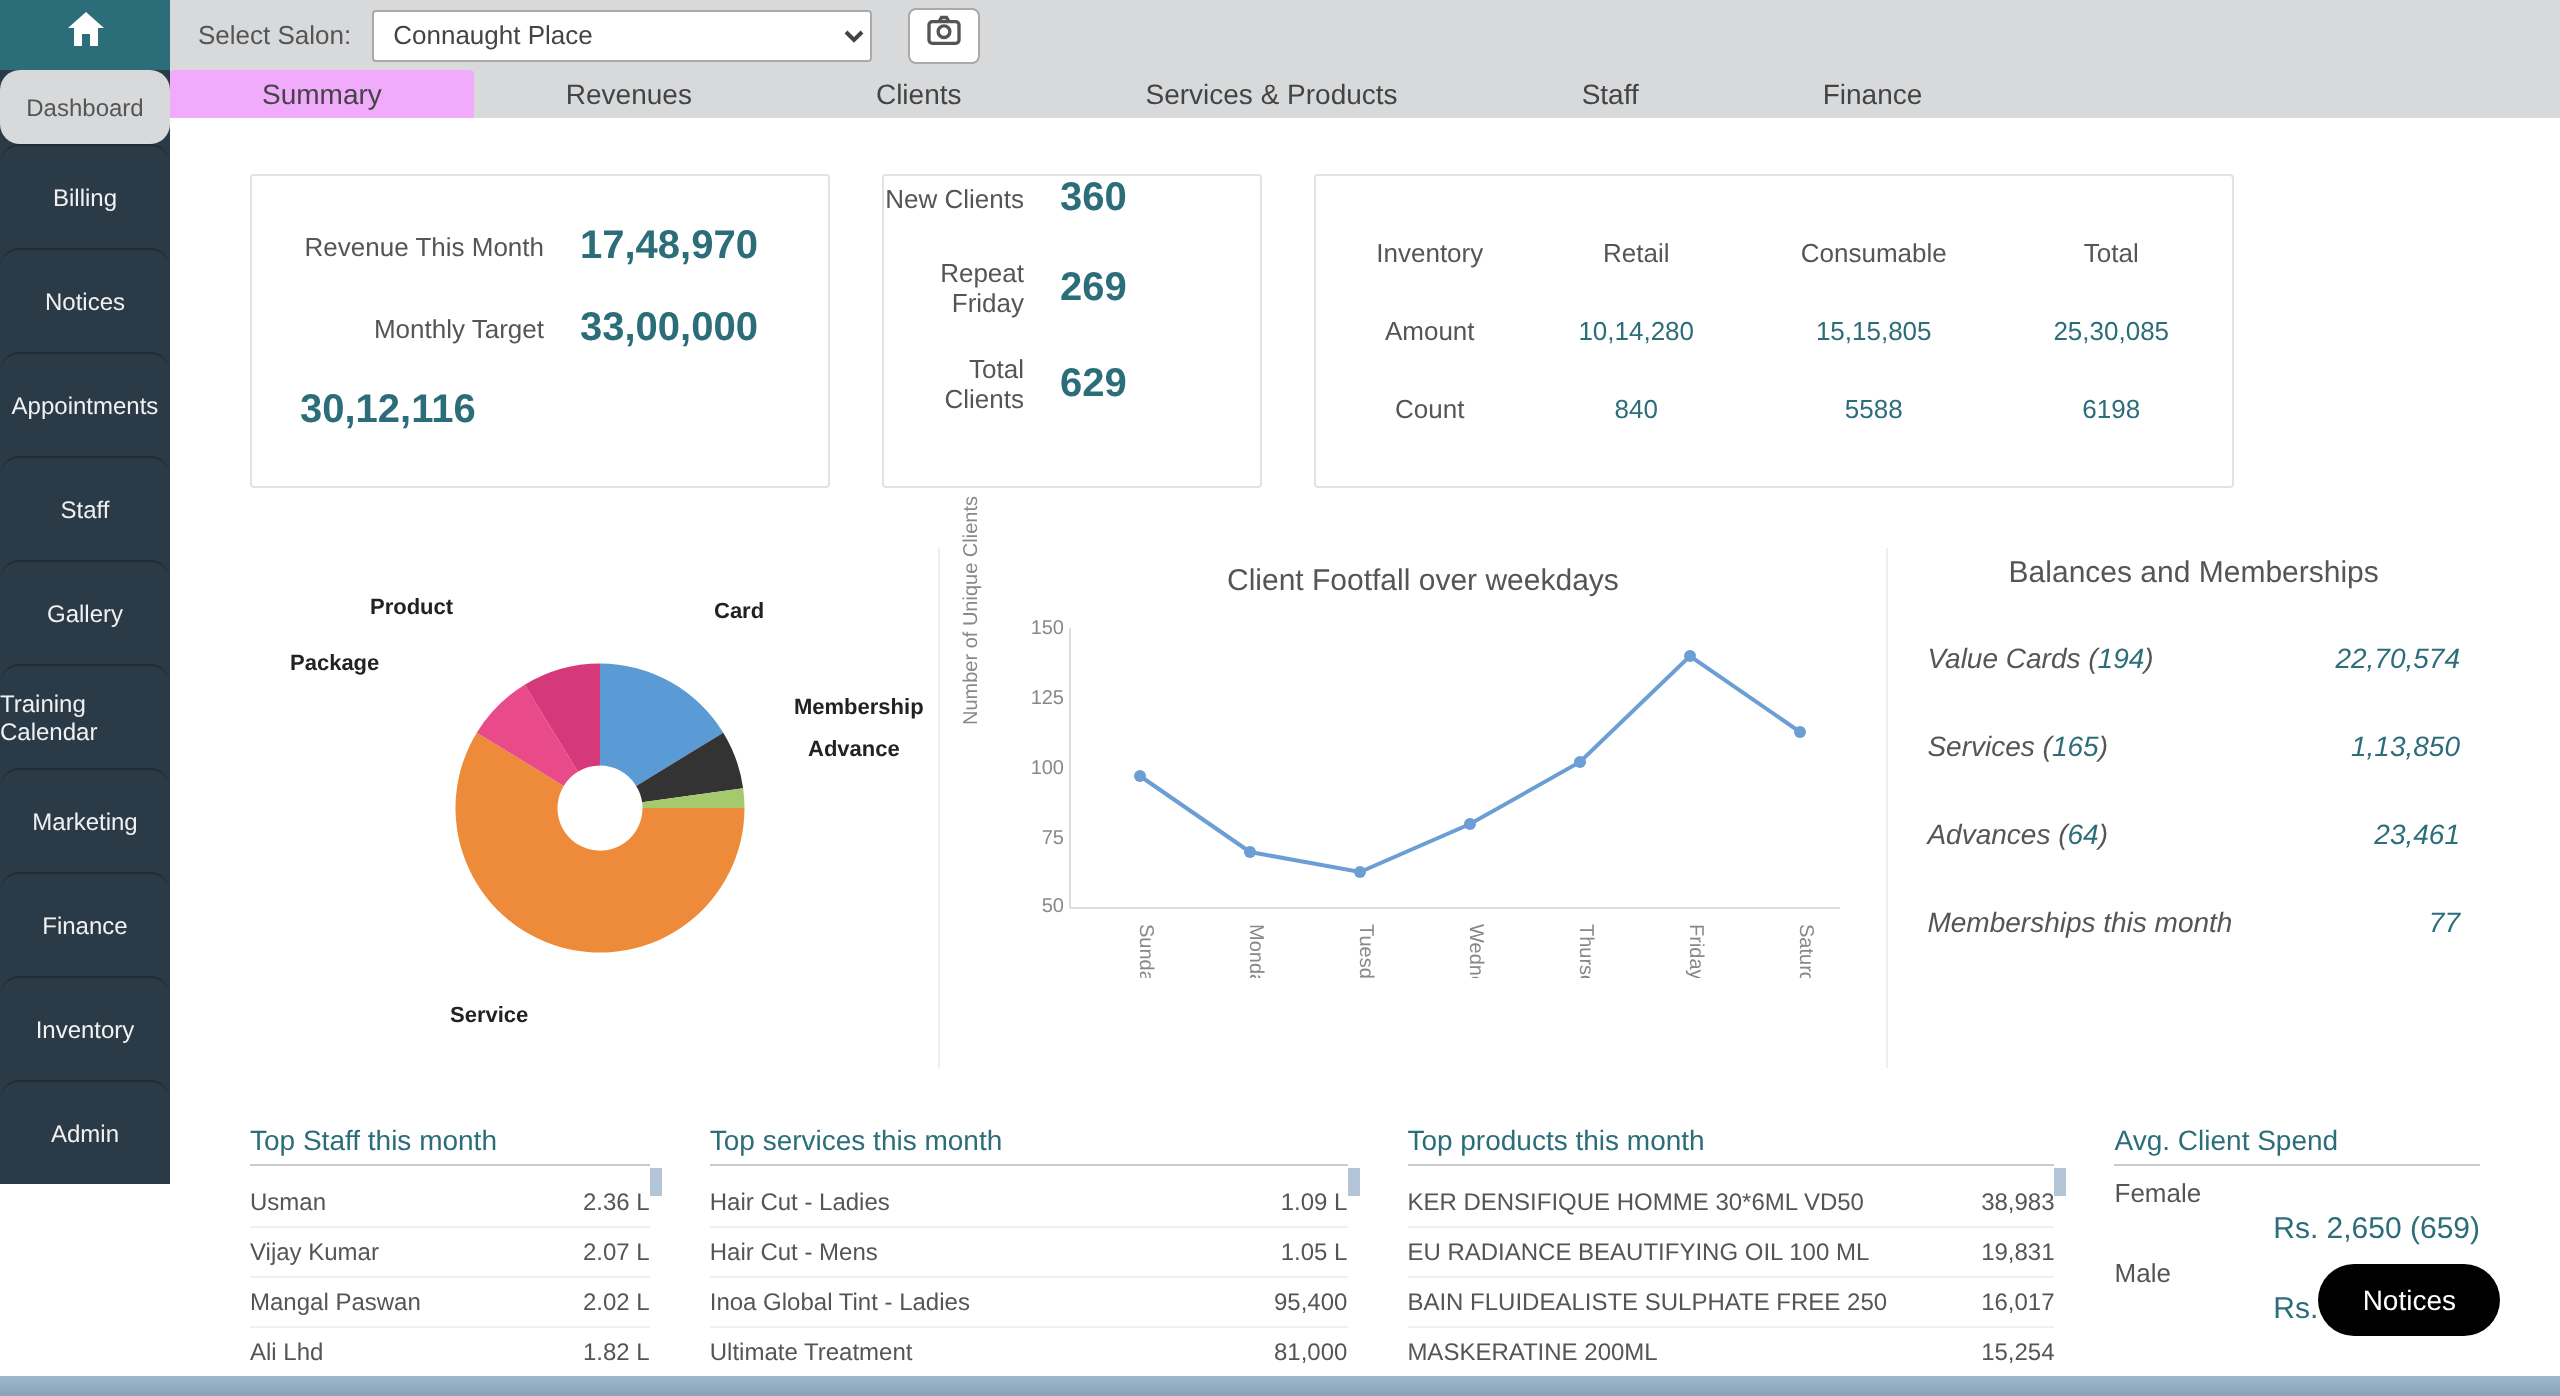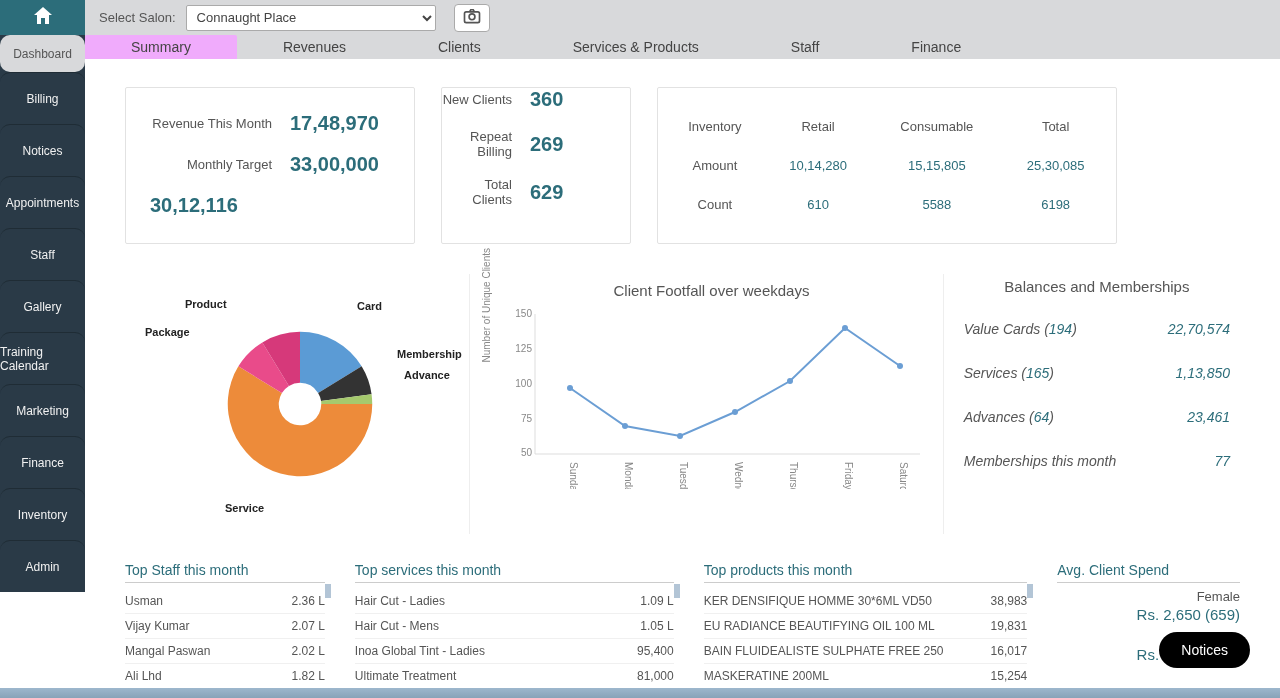--- a/index.html
+++ b/index.html
@@ -41,21 +41,21 @@
 .bal-area { width:290px; padding:4px 10px; }
 .bal-title { text-align:center; font-size:15px; color:#555; margin-bottom:12px; }
 .bal-line { display:flex; justify-content:space-between; padding:14px 0; font-size:14px; color:#555;font-style:italic;}
 .bal-line .num { color:#2c6d7a;}
 .row3 { display:flex; margin-top:28px; gap:30px; }
 .list-block { }
 .list-head { font-size:14px; color:#2c6d7a; border-bottom:1px solid #ccc; padding-bottom:4px; margin-bottom:6px;}
 .list-row { display:flex; justify-content:space-between; font-size:12px; color:#555; padding:5px 0; border-bottom:1px solid #f0f0f0;}
 .tracker-bar { position:absolute; top:22px; width:6px; height:14px; background:#b3c5d6; }
 .spend-block { width:192px;}
-.spend-line { text-align:right; font-size:13px; color:#555; margin-top:6px;}
+.spend-line { font-size:13px; color:#555; margin-top:6px;}
 .spend-val { text-align:right; font-size:15px; color:#2c6d7a; font-weight:400; margin-top:2px;}
 .support-btn { position:fixed; bottom:30px; right:30px; background:#000; color:#fff; padding:10px 22px; border-radius:22px; font-size:14px;}
 .footer-gradient { position:fixed; bottom:0; left:0; right:0; height:10px; background:linear-gradient(#9db7cd,#88a3b8);}
 </style>
 </head>
 <body>
 
 <div class="topbar">
   <div class="home-btn">
     <span class="home-icon">
@@ -115,21 +115,21 @@
       <div class="rev-line">
           <span class="rev-val">30,12,116</span>
         </div>
     </div>
     <div class="card clients-card">
       <div class="rev-line">
           <span class="rev-label">New Clients</span>
           <span class="rev-val">360</span>
         </div>
       <div class="rev-line">
-          <span class="rev-label">Repeat Billing</span>
+          <span class="rev-label">Repeat Friday</span>
           <span class="rev-val">269</span>
         </div>
       <div class="rev-line">
           <span class="rev-label">Total Clients</span>
           <span class="rev-val">629</span>
         </div>
     </div>
     <div class="card inv-card">
       <table class="inv-table">
         <tbody>
@@ -140,21 +140,21 @@
               <td>Total</td>
             </tr>
         <tr>
               <td>Amount</td>
               <td class="num">10,14,280</td>
               <td class="num">15,15,805</td>
               <td class="num">25,30,085</td>
             </tr>
         <tr>
               <td>Count</td>
-              <td class="num">610</td>
+              <td class="num">840</td>
               <td class="num">5588</td>
               <td class="num">6198</td>
             </tr>
       </tbody>
         </table>
     </div>
   </div>
 
   <div class="row2">
     <div class="pie-area">

